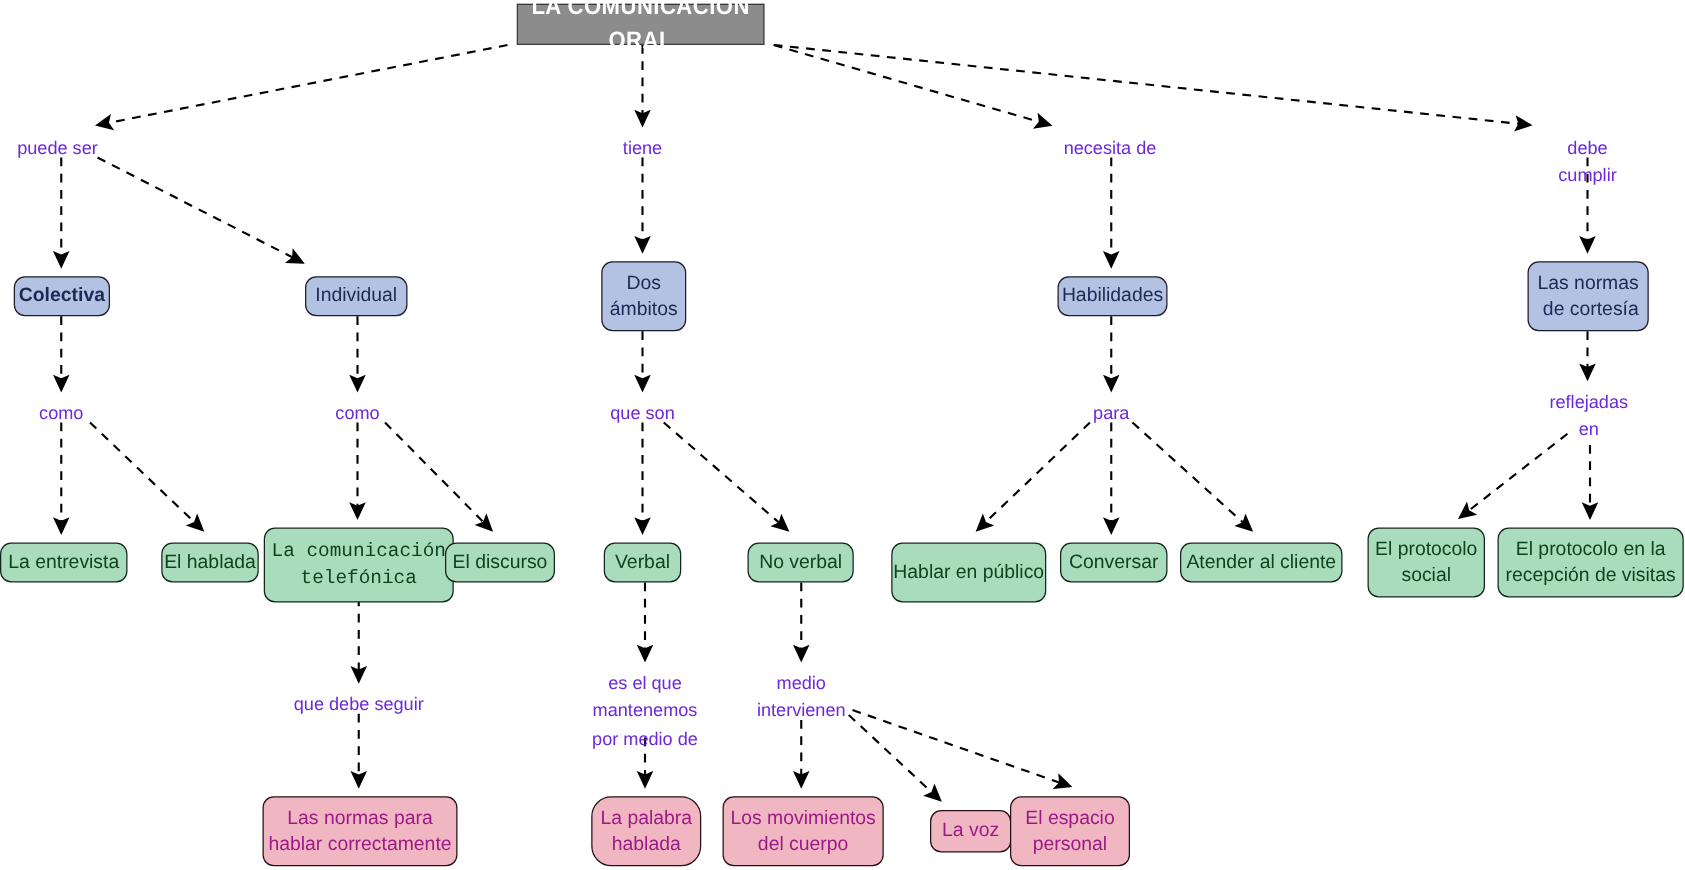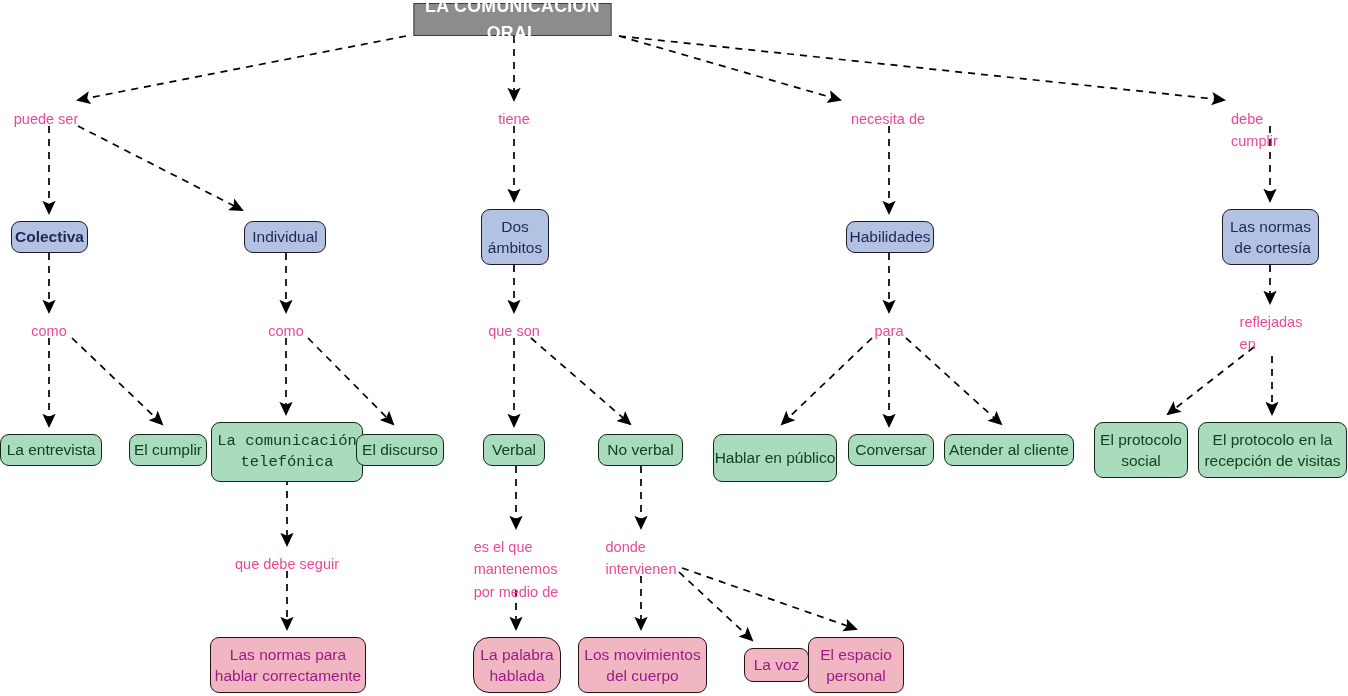--- a/index.html
+++ b/index.html
@@ -61,23 +61,24 @@
   }
   .node-pink {
     background: #f0b7c3;
     border: 1.6px solid #241015;
     border-radius: 9px;
     color: #9c1a86;
     font-size: 15.5px;
   }
   .link-label {
     position: absolute;
-    color: #ec4899;
+    color: #6d28d9;
     font-size: 14.5px;
     line-height: 1.55;
+    text-align: center;
     white-space: pre-line;
     transform: translateX(-50%);
   }
 </style>
 </head>
 <body>
 
 <div id="canvas">
   <svg id="edges" viewBox="0 0 1348 696">
     <defs>
@@ -129,34 +130,34 @@
       <div class="link-label" style="left: 49px; top: 320px;">como</div>
       <div class="link-label" style="left: 286px; top: 320px;">como</div>
       <div class="link-label" style="left: 514px; top: 320px;">que son</div>
       <div class="link-label" style="left: 889px; top: 320px;">para</div>
       <div class="link-label" style="left: 1271px; top: 311px;">reflejadas
 en</div>
       <div class="link-label" style="left: 287px; top: 553px;">que debe seguir</div>
       <div class="link-label" style="left: 516px; top: 536px;">es el que
 mantenemos
 por medio de</div>
-      <div class="link-label" style="left: 641px; top: 536px;">donde
+      <div class="link-label" style="left: 641px; top: 536px;">medio
 intervienen</div>
     </div>
   <div id="node-layer">
       <div class="node node-root" style="left: 406px; top: 3px; width: 213px; height: 33px;">LA COMUNICACIÓN ORAL</div>
       <div class="node node-blue" style="left: 11px; top: 221px; width: 77px; height: 32px; font-weight: bold;">Colectiva</div>
       <div class="node node-blue" style="left: 244px; top: 221px; width: 82px; height: 32px;">Individual</div>
       <div class="node node-blue" style="left: 481px; top: 209px; width: 68px; height: 56px;">Dos
 ámbitos</div>
       <div class="node node-blue" style="left: 846px; top: 221px; width: 88px; height: 32px;">Habilidades</div>
       <div class="node node-blue" style="left: 1222px; top: 209px; width: 97px; height: 56px; text-align: right;">Las normas
 de cortesía</div>
       <div class="node node-green" style="left: 0px; top: 434px; width: 102px; height: 32px;">La entrevista</div>
-      <div class="node node-green" style="left: 129px; top: 434px; width: 78px; height: 32px;">El cumplir</div>
+      <div class="node node-green" style="left: 129px; top: 434px; width: 78px; height: 32px;">El hablada</div>
       <div class="node node-green" style="left: 211px; top: 422px; width: 152px; height: 60px; font-family: Liberation Mono, monospace;">La comunicación
 telefónica</div>
       <div class="node node-green" style="left: 356px; top: 434px; width: 88px; height: 32px;">El discurso</div>
       <div class="node node-green" style="left: 483px; top: 434px; width: 62px; height: 32px;">Verbal</div>
       <div class="node node-green" style="left: 598px; top: 434px; width: 85px; height: 32px;">No verbal</div>
       <div class="node node-green" style="left: 713px; top: 434px; width: 124px; height: 48px;">Hablar en público</div>
       <div class="node node-green" style="left: 848px; top: 434px; width: 86px; height: 32px;">Conversar</div>
       <div class="node node-green" style="left: 944px; top: 434px; width: 130px; height: 32px;">Atender al cliente</div>
       <div class="node node-green" style="left: 1094px; top: 422px; width: 94px; height: 56px;">El protocolo
 social</div>

